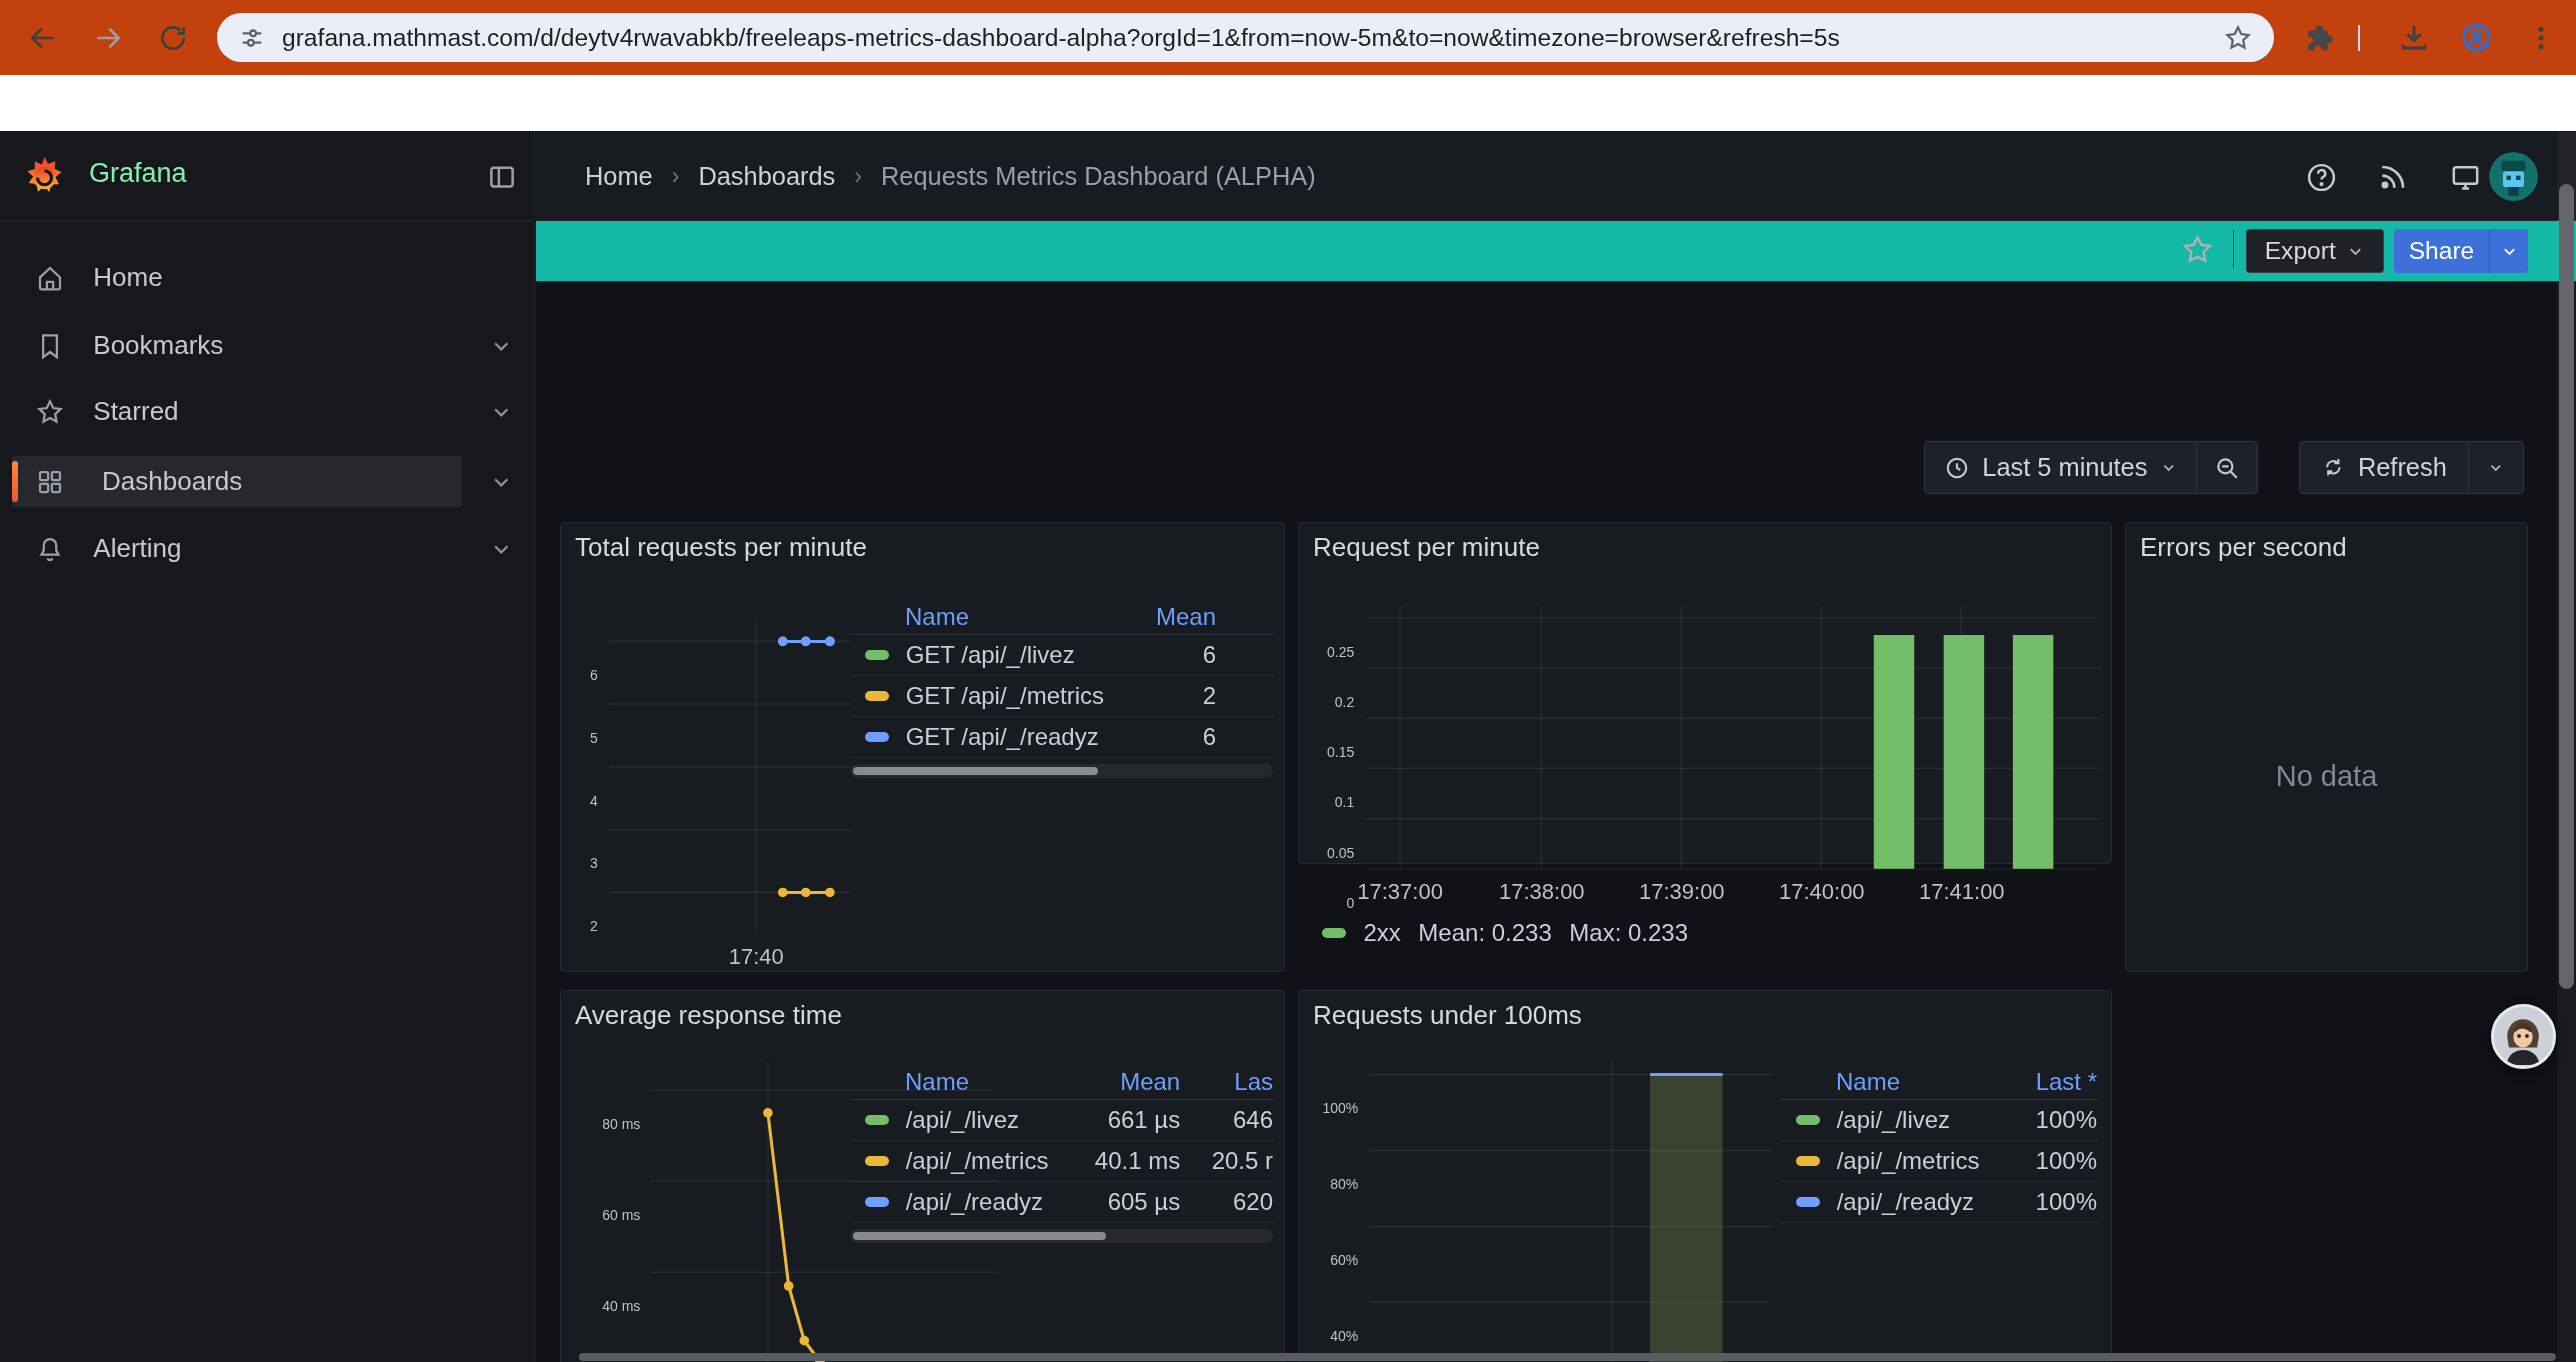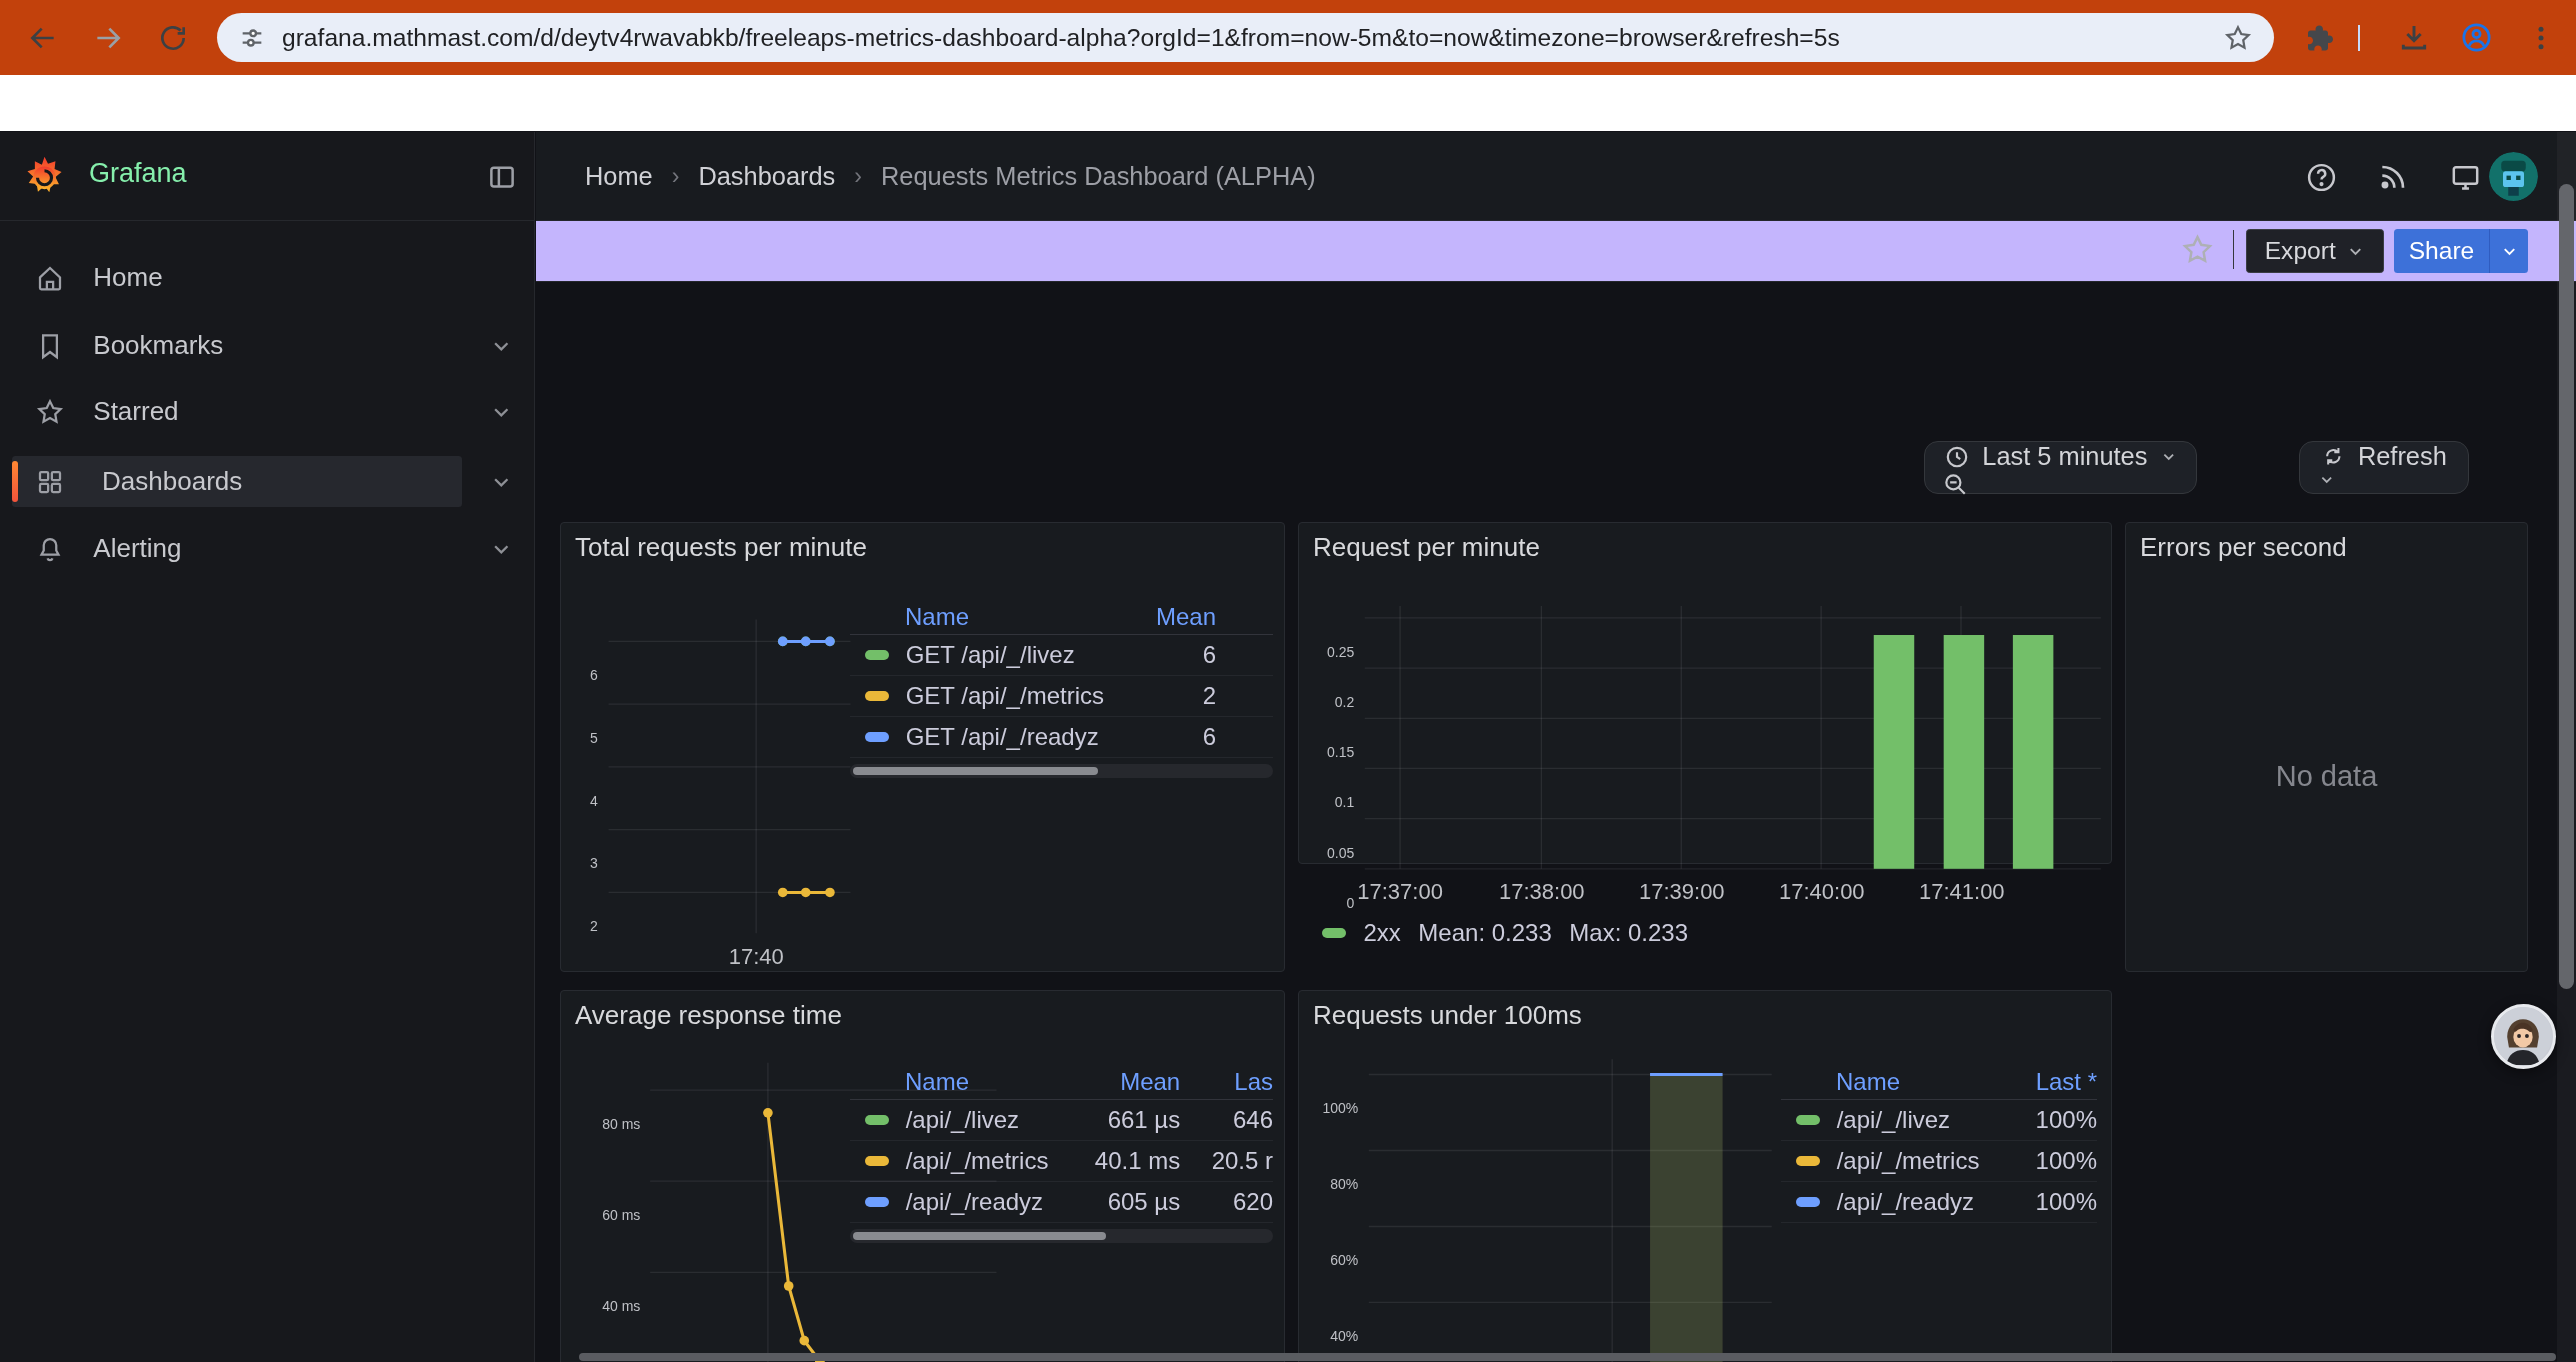--- a/index.html
+++ b/index.html
@@ -28,27 +28,27 @@
   .side-chev { position:absolute; width:24.6px; height:24.6px; color:#8e9096; }
 
   #main-head { position:absolute; left:536px; top:0; width:2040px; height:89px; background:#181b1f; border-bottom:0.9px solid #24262b; }
   #breadcrumb { position:absolute; left:49px; top:0; height:88px; display:flex; align-items:center; font-size:25.4px; }
   .crumb { color:#d0d1d6; cursor:pointer; }
   .crumb.current { color:#9d9fa6; cursor:default; }
   .crumb-sep { color:#73757c; margin:0 19px; font-size:23px; }
   #search-box { position:absolute; left:1047px; top:19px; width:590px; height:51px; background:#111217; border:0.9px solid #34373e; border-radius:5.3px; display:flex; align-items:center; color:#8e9097; font-size:25.4px; }
   .hd-ic { position:absolute; top:23px; width:44px; height:44px; color:#c7c8cd; display:flex; align-items:center; justify-content:center; }
 
-  #actions-row { position:absolute; left:536px; top:89px; width:2040px; height:61px; background:#c4b5fd; border-bottom:0.9px solid #24262b; }
+  #actions-row { position:absolute; left:536px; top:89px; width:2040px; height:61px; background:#14b8a6; border-bottom:0.9px solid #24262b; }
   .btn { position:absolute; display:flex; align-items:center; justify-content:center; font-size:24.6px; border-radius:3.5px; cursor:pointer; }
   .btn-secondary { background:#1f2127; border:0.9px solid #3a3d44; color:#d8d9dd; }
   .btn-primary { color:#ffffff; }
 
   #dashboard { position:absolute; left:536px; top:150px; width:2040px; height:1081px; background:#111217; overflow:hidden; }
-  .toolbar-group { position:absolute; display:flex; background:#1e2127; border:0.9px solid #34373c; border-radius:14px; color:#d3d4d8; font-size:25.4px;flex-direction:column; }
+  .toolbar-group { position:absolute; display:flex; background:#1e2127; border:0.9px solid #34373c; border-radius:4px; color:#d3d4d8; font-size:25.4px; }
   .tg-seg { display:flex; align-items:center; justify-content:center; gap:12.3px; }
   .tg-div { width:0.9px; background:#34373c; }
 
   .panel { position:absolute; background:#181b1f; border:0.9px solid #282b31; border-radius:4px; }
   .ptitle { position:absolute; left:14px; top:8.8px; font-size:26px; font-weight:500; color:#d8d9dc; cursor:pointer; }
   .chart { position:absolute; }
   .ytick { position:absolute; text-align:right; font-size:14px; color:#bfc1c6; height:26px; line-height:26px;margin-top:34px; }
   .xtick { position:absolute; text-align:center; font-size:22px; color:#bfc1c6; width:149px; height:26px; line-height:26px; }
 
   .legend-box { position:absolute; font-size:24px; color:#ccccdc; overflow:hidden; }

